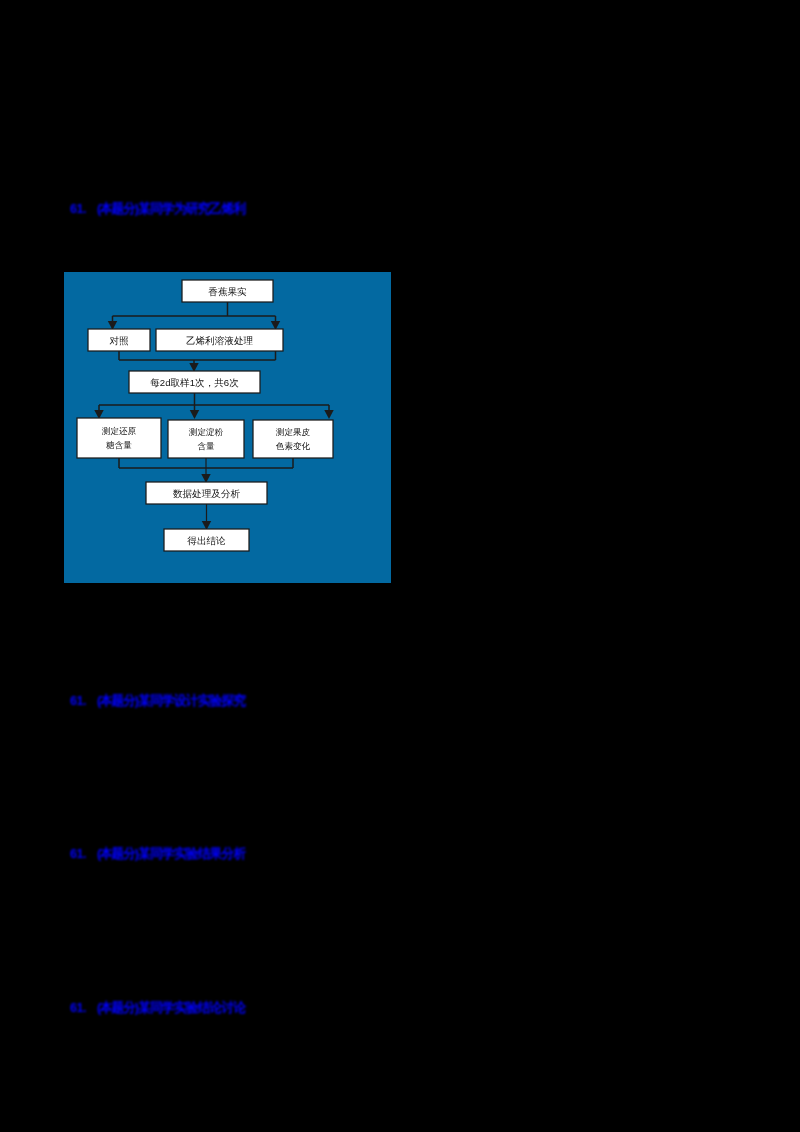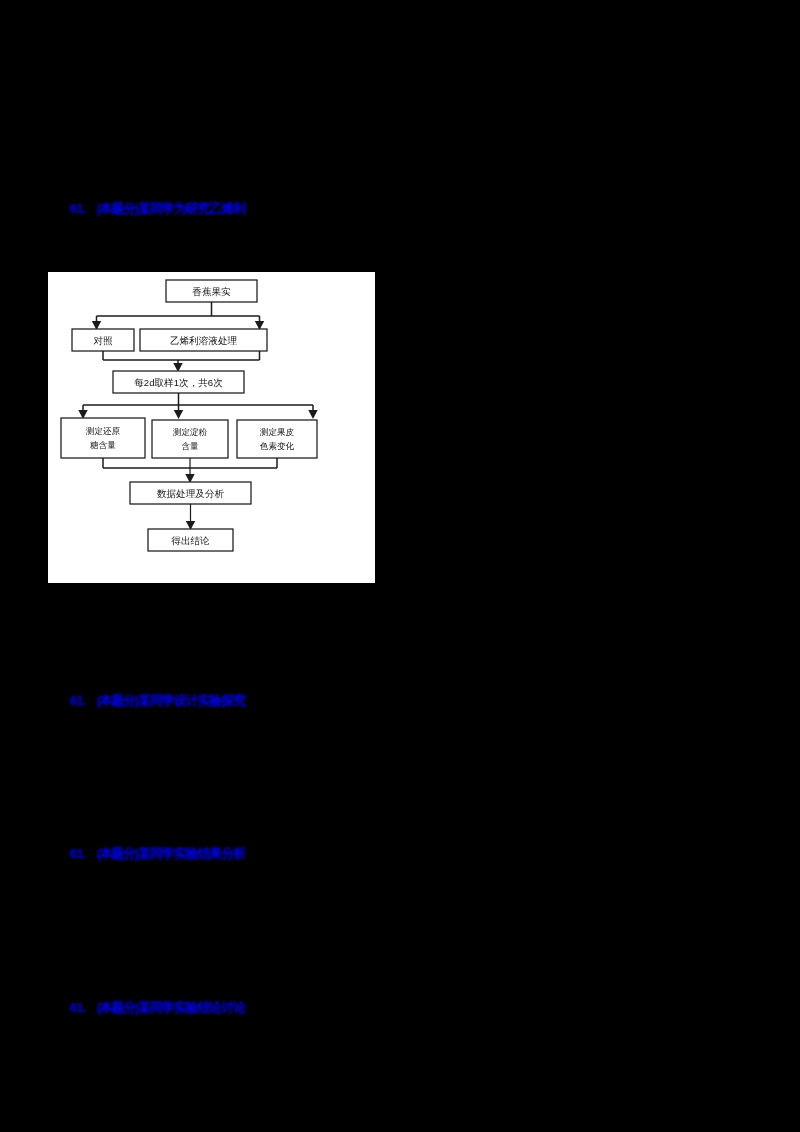--- a/index.html
+++ b/index.html
@@ -44,25 +44,25 @@
   }
 
   #h1 { left: 70px; top: 200px; }
   #h2 { left: 70px; top: 692px; }
   #h3 { left: 70px; top: 845px; }
   #h4 { left: 70px; top: 999px; }
 
   
   #figure-panel {
     position: absolute;
-    left: 48px;
+    left: 64px;
     top: 272px;
     width: 327px;
     height: 311px;
-    background: #ffffff;
+    background: #0369a1;
   }
   #flowchart-svg {
     display: block;
     width: 327px;
     height: 311px;
   }
   .fc-box-text {
     font-family: "Liberation Sans", sans-serif;
     font-size: 8.6px;
     fill: #111111;

